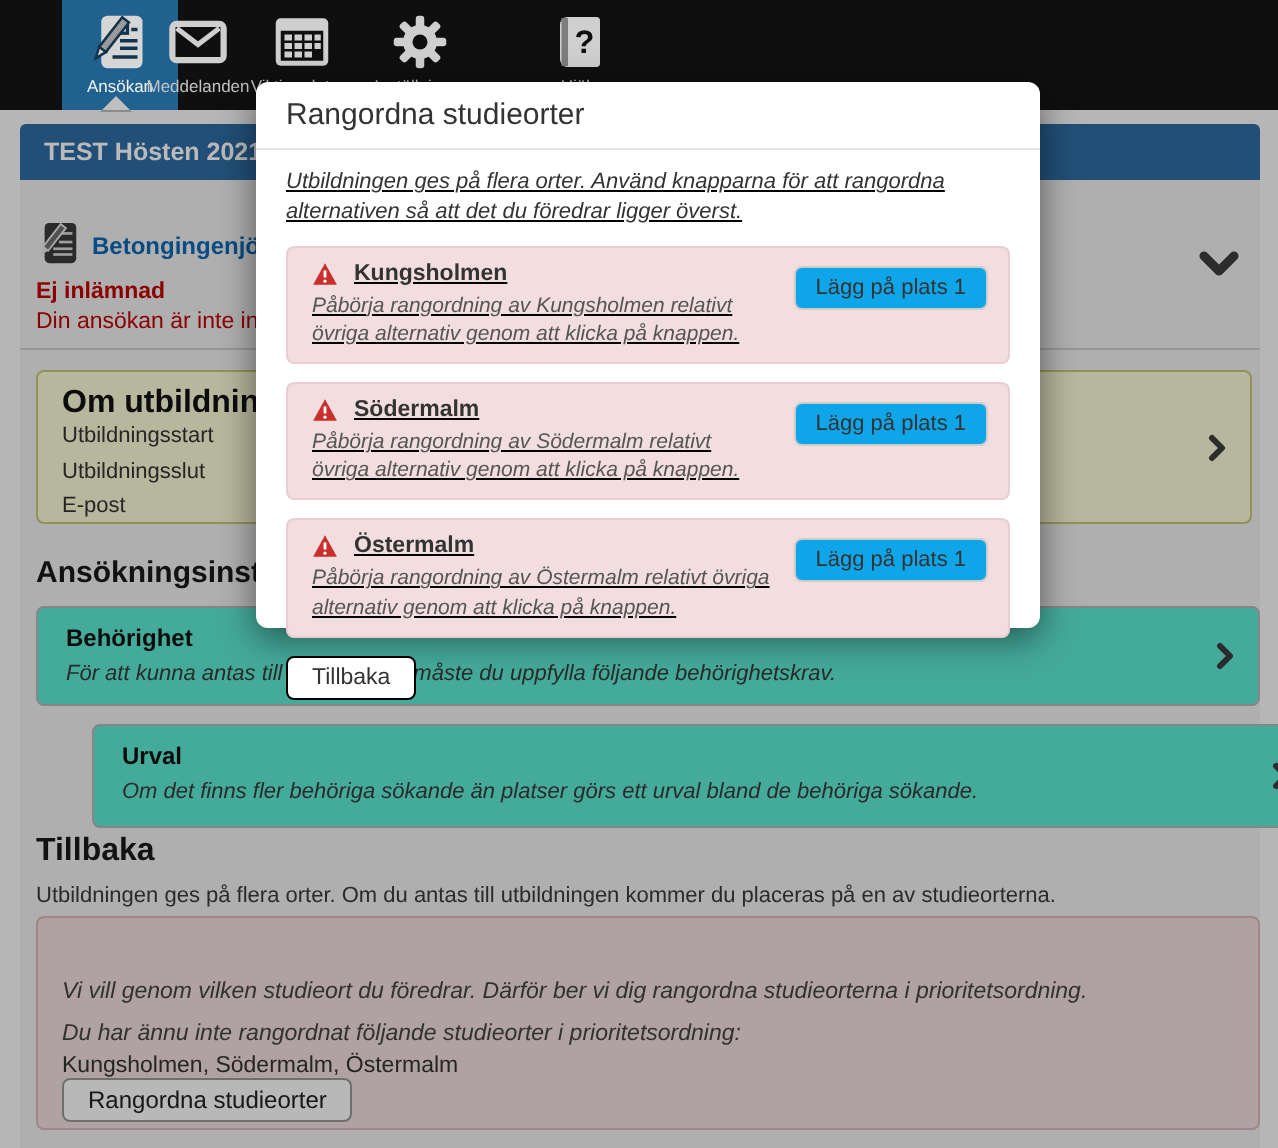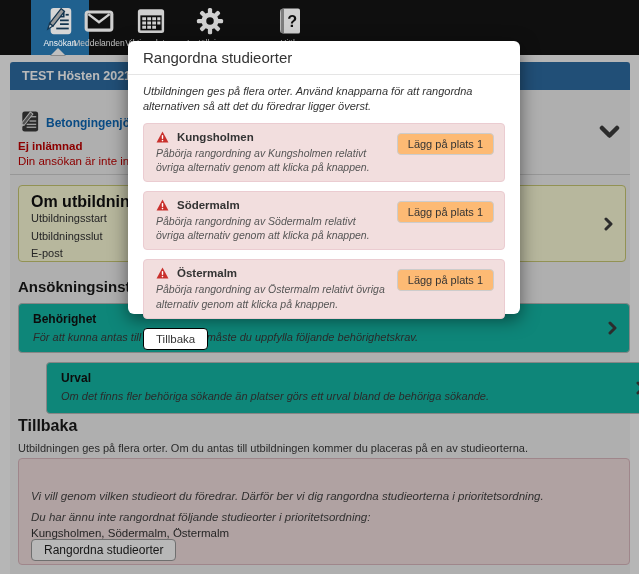--- a/index.html
+++ b/index.html
@@ -25,47 +25,47 @@
   .app-link{position:absolute;left:46px;top:61px;font-size:12px;font-weight:bold;color:#0d67b5;white-space:nowrap;cursor:pointer;}
   .app-chevron{position:absolute;left:599px;top:70px;cursor:pointer;}
   .status-line1{position:absolute;left:18px;top:85px;font-size:11.5px;font-weight:bold;color:#c00000;}
   .status-line2{position:absolute;left:18px;top:100px;font-size:11.5px;color:#c00000;white-space:nowrap;}
   .divider{position:absolute;left:10px;top:119px;width:620px;height:1px;background:#cfcfcf;}
   .about-panel{position:absolute;left:18px;top:130px;width:606px;height:75px;background:#fbfbd8;border:1px solid #c8c874;border-radius:4px;cursor:pointer;}
   .about-title{position:absolute;left:12px;top:7px;font-size:16px;font-weight:bold;color:#111;}
   .about-row{position:absolute;left:12px;font-size:11px;color:#333;}
   .panel-chevron{position:absolute;right:12px;top:50%;margin-top:-7px;}
   .section-heading{position:absolute;left:18px;font-size:15px;font-weight:bold;color:#1a1a1a;white-space:nowrap;}
-  .info-card{position:absolute;left:18px;width:610px;background:#14b8a6;border:1px solid #b8b8b8;border-radius:4px;cursor:pointer;}
+  .info-card{position:absolute;left:18px;width:610px;background:#5eead4;border:1px solid #b8b8b8;border-radius:4px;cursor:pointer;}
   .card-title{position:absolute;left:14px;top:8px;font-size:12px;font-weight:bold;color:#111;}
   .card-text{position:absolute;left:14px;top:27px;font-size:11px;font-style:italic;color:#3a3a3a;white-space:nowrap;}
   .studieort-intro{position:absolute;left:18px;top:387px;font-size:11px;color:#3a3a3a;}
   .ons-alert{position:absolute;left:18px;top:403px;width:610px;height:105px;background:#f2dede;border:1px solid #dbb8bf;border-radius:4px;}
   .ons-title-row{position:absolute;left:12px;top:9px;display:flex;align-items:center;gap:8px;}
   .ons-title{font-size:12px;font-weight:bold;color:#222;}
   .ons-line1{position:absolute;left:12px;top:31px;font-size:11.5px;font-style:italic;color:#444;}
   .ons-line2{position:absolute;left:12px;top:52px;font-size:11.5px;font-style:italic;color:#444;}
   .ons-cities{position:absolute;left:12px;top:68px;font-size:11.5px;color:#333;}
   .ons-button{position:absolute;left:12px;top:80px;height:22px;padding:0 12px;background:#fcfcfc;border:1px solid #999;
     border-radius:4px;font-size:12px;color:#222;font-family:inherit;cursor:pointer;}
   
   .backdrop{position:absolute;top:55px;left:0;width:639px;height:519px;background:rgba(0,0,0,0.27);z-index:5;}
   
   .modal{position:absolute;left:128px;top:41px;width:392px;height:273px;background:#fff;border-radius:6px;
     box-shadow:0 5px 18px rgba(0,0,0,0.5);z-index:10;box-sizing:border-box;}
   .modal-header{height:33px;border-bottom:1px solid #e5e5e5;display:flex;align-items:center;padding:0 15px;}
   .modal-title{font-size:15px;color:#333;}
-  .modal-body{padding:9px 15px 0 15px;}
+  .modal-body{padding:9px 15px 0 15px;text-decoration:underline;}
   .modal-desc{font-size:11px;font-style:italic;color:#333;line-height:1.35;margin-bottom:9px;}
   .option-card{position:relative;background:#f2dede;border:1px solid #ebccd1;border-radius:4px;
     padding:7px 118px 7px 12px;margin-bottom:9px;min-height:38px;box-sizing:content-box;}
   .option-title-row{display:flex;align-items:center;gap:8px;}
   .option-title{font-size:11.5px;font-weight:bold;color:#333;}
   .option-text{font-size:10.5px;font-style:italic;color:#555;line-height:1.35;margin-top:3px;}
-  .option-button{position:absolute;right:10px;top:9px;padding:4px 10px;background:#fdba74;border:1px solid #ccc;
+  .option-button{position:absolute;right:10px;top:9px;padding:4px 10px;background:#0ea5e9;border:1px solid #ccc;
     border-radius:4px;font-size:11px;color:#333;font-family:inherit;cursor:pointer;white-space:nowrap;}
   .back-button{padding:4px 12px;background:#fff;border:1px solid #000000;border-radius:4px;font-size:11.5px;color:#333;
     font-family:inherit;cursor:pointer;}
   svg{display:block;}
 </style>
 </head>
 <body>
 
 <div class="nav">
 

